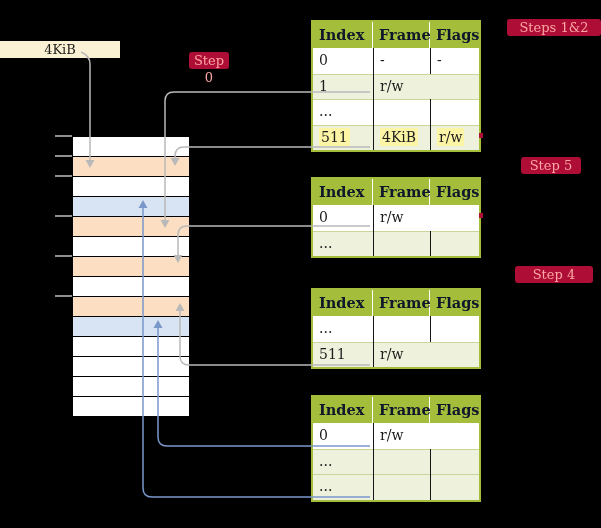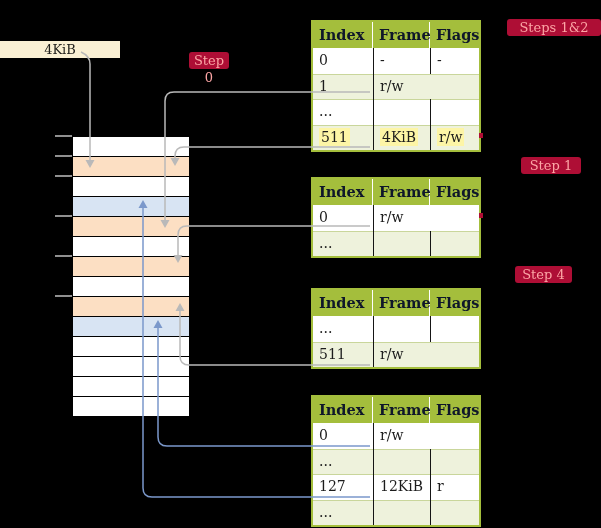--- a/index.html
+++ b/index.html
@@ -18,21 +18,21 @@
     background:var(--c-label_cream,#faf0d4);color:#21201c;font-size:13px;text-align:center;
   }
   
   .badge{
     position:absolute;height:17px;line-height:17px;border-radius:3px;
     background:var(--c-badge_red,#ae0e35);color:#fca5a5;font-size:13px;text-align:center;
   }
   .badge.b0{left:189px;top:52px;width:40px;}
   .badge.b12{left:507px;top:19px;width:94px;}
   .badge.b3{left:521px;top:157px;width:60px;}
-  .badge.b4{left:515px;top:266px;width:57px;}
+  .badge.b4{left:515px;top:266px;width:78px;}
   
   .ptable{
     position:absolute;width:170px;background:#fff;
     border:2px solid var(--c-table_green,#a4be3c);box-sizing:border-box;
   }
   .ptable.t1{left:311px;top:20px;}
   .ptable.t2{left:311px;top:177px;}
   .ptable.t3{left:311px;top:288px;}
   .ptable.t4{left:311px;top:395px;}
   .trow{display:grid;grid-template-columns:60px 57px 49px;box-sizing:border-box;}
@@ -62,21 +62,21 @@
 </style>
 </head>
 <body>
 
 <div class="stage">
 
   <div class="mem-label">4KiB</div>
 
   <div class="badge b0">Step 0</div>
   <div class="badge b12">Steps 1&amp;2</div>
-  <div class="badge b3">Step 1</div>
+  <div class="badge b3">Step 5</div>
   <div class="badge b4">Step 4</div>
 
   <div class="mem">
       <div class="mrow" style="background: rgb(255, 255, 255);"></div>
       <div class="mrow" style="background: rgb(252, 223, 195);"></div>
       <div class="mrow" style="background: rgb(255, 255, 255);"></div>
       <div class="mrow" style="background: rgb(216, 228, 243);"></div>
       <div class="mrow" style="background: rgb(252, 223, 195);"></div>
       <div class="mrow" style="background: rgb(255, 255, 255);"></div>
       <div class="mrow" style="background: rgb(252, 223, 195);"></div>
@@ -161,25 +161,20 @@
       </div>
       <div class="trow tbody">
         <div class="bcell"><span>0</span></div>
         <div class="bcell"><span>r/w</span></div>
       </div>
       <div class="trow tbody shaded">
         <div class="bcell"><span>...</span></div>
         <div class="bcell"></div>
         <div class="bcell"></div>
       </div>
-      <div class="trow tbody">
-        <div class="bcell"><span>127</span></div>
-        <div class="bcell"><span>12KiB</span></div>
-        <div class="bcell"><span>r</span></div>
-      </div>
       <div class="trow tbody shaded">
         <div class="bcell"><span>...</span></div>
         <div class="bcell"></div>
         <div class="bcell"></div>
       </div>
     </div>
 
   <svg class="overlay" width="601" height="528" viewBox="0 0 601 528">
 
     <g>

